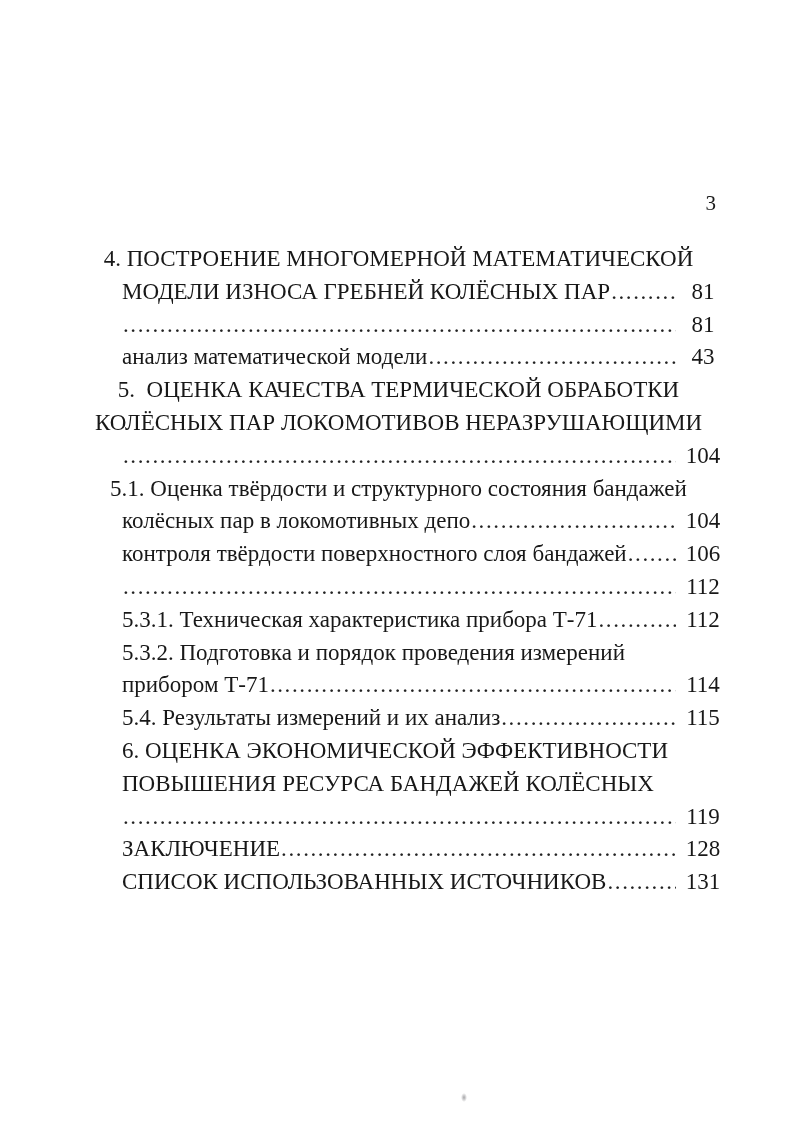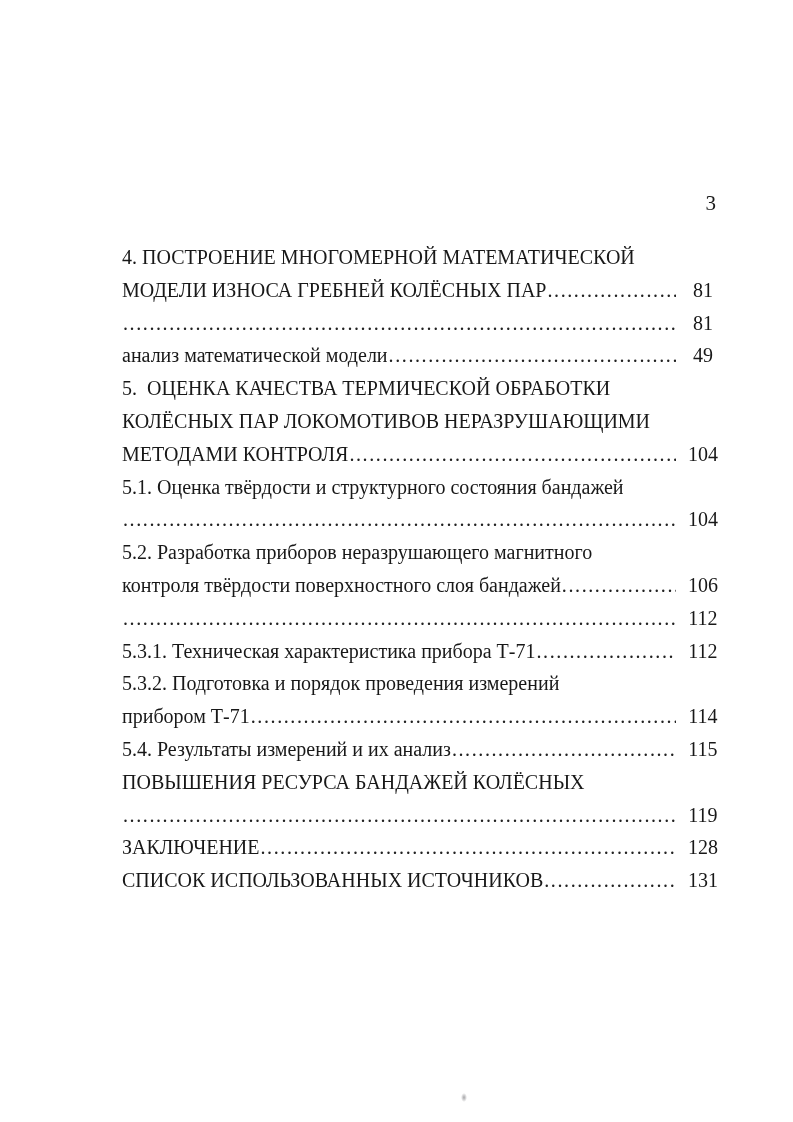--- a/index.html
+++ b/index.html
@@ -29,22 +29,23 @@
   .toc {
     position: absolute;
     top: 246px;
     left: 122px;
     width: 608px;
   }
   .toc-line {
     display: flex;
     align-items: baseline;
     height: 32.8px;
-    font-size: 20px;
+    font-size: 23px;
     color: #181818;
+    justify-content: center;
   }
   .toc-text {
     white-space: pre;
     flex: 0 0 auto;
   }
   .toc-dots {
     flex: 1 1 auto;
     overflow: hidden;
     white-space: nowrap;
     letter-spacing: 1.6px;
@@ -86,57 +87,52 @@
 
   <div class="toc-line">
     <span class="toc-dots">................................................................................................................................................................</span>
     <span class="toc-page">81</span>
   </div>
 
 
   <div class="toc-line">
     <span class="toc-text">анализ математической модели</span>
     <span class="toc-dots">................................................................................................................................................................</span>
-    <span class="toc-page">49</span>
+    <span class="toc-page">43</span>
   </div>
 
   <div class="toc-line">
     <span class="toc-text">5.  ОЦЕНКА КАЧЕСТВА ТЕРМИЧЕСКОЙ ОБРАБОТКИ</span>
     <span class="toc-dots"></span>
     <span class="toc-page"></span>
   </div>
 
   <div class="toc-line">
     <span class="toc-text">КОЛЁСНЫХ ПАР ЛОКОМОТИВОВ НЕРАЗРУШАЮЩИМИ</span>
     <span class="toc-dots"></span>
     <span class="toc-page"></span>
   </div>
 
   <div class="toc-line">
-    <span class="toc-text">МЕТОДАМИ КОНТРОЛЯ</span>
     <span class="toc-dots">................................................................................................................................................................</span>
     <span class="toc-page">104</span>
   </div>
 
   <div class="toc-line">
     <span class="toc-text">5.1. Оценка твёрдости и структурного состояния бандажей</span>
     <span class="toc-dots"></span>
     <span class="toc-page"></span>
   </div>
 
   <div class="toc-line">
+    <span class="toc-text">колёсных пар в локомотивных депо</span>
     <span class="toc-dots">................................................................................................................................................................</span>
     <span class="toc-page">104</span>
   </div>
 
-  <div class="toc-line">
-    <span class="toc-text">5.2. Разработка приборов неразрушающего магнитного</span>
-    <span class="toc-dots"></span>
-    <span class="toc-page"></span>
-  </div>
 
   <div class="toc-line">
     <span class="toc-text">контроля твёрдости поверхностного слоя бандажей</span>
     <span class="toc-dots">................................................................................................................................................................</span>
     <span class="toc-page">106</span>
   </div>
 
   <div class="toc-line">
     <span class="toc-dots">................................................................................................................................................................</span>
     <span class="toc-page">112</span>
@@ -159,20 +155,25 @@
     <span class="toc-dots">................................................................................................................................................................</span>
     <span class="toc-page">114</span>
   </div>
 
   <div class="toc-line">
     <span class="toc-text">5.4. Результаты измерений и их анализ</span>
     <span class="toc-dots">................................................................................................................................................................</span>
     <span class="toc-page">115</span>
   </div>
 
+  <div class="toc-line">
+    <span class="toc-text">6. ОЦЕНКА ЭКОНОМИЧЕСКОЙ ЭФФЕКТИВНОСТИ</span>
+    <span class="toc-dots"></span>
+    <span class="toc-page"></span>
+  </div>
 
   <div class="toc-line">
     <span class="toc-text">ПОВЫШЕНИЯ РЕСУРСА БАНДАЖЕЙ КОЛЁСНЫХ</span>
     <span class="toc-dots"></span>
     <span class="toc-page"></span>
   </div>
 
   <div class="toc-line">
     <span class="toc-dots">................................................................................................................................................................</span>
     <span class="toc-page">119</span>

